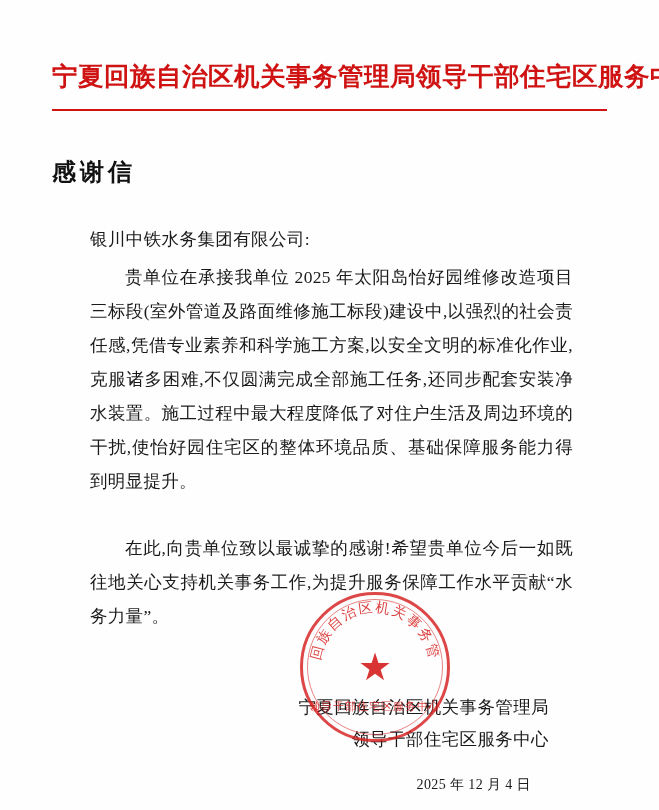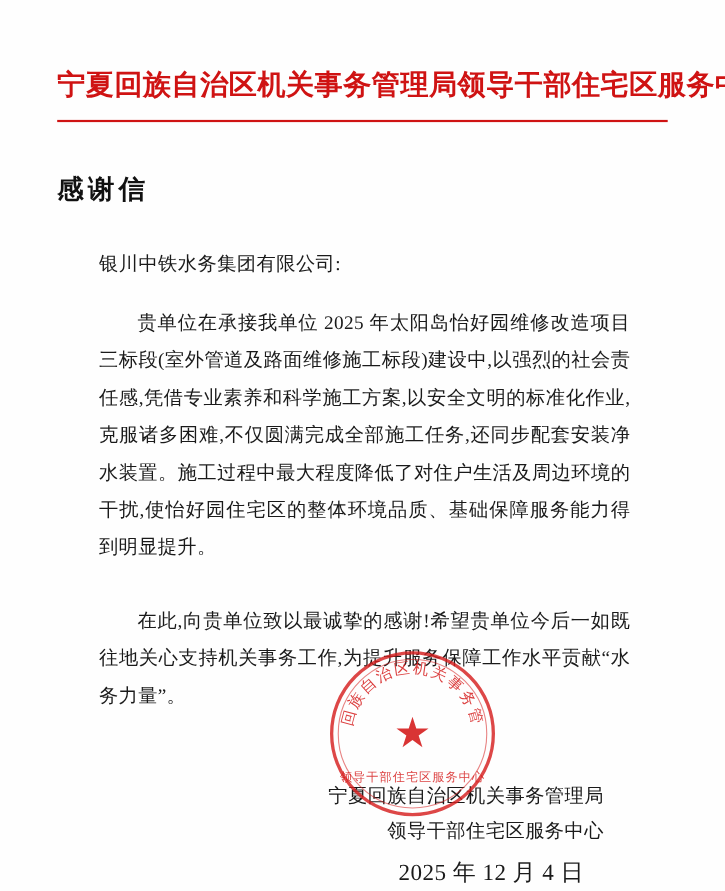--- a/index.html
+++ b/index.html
@@ -58,42 +58,42 @@
     line-height: 1.95;
     letter-spacing: 0.4px;
   }
   .para {
     font-size: 17.5px;
     line-height: 1.95;
     letter-spacing: 0.3px;
     text-align: justify;
     text-justify: inter-ideograph;
     text-indent: 2em;
-    margin-top: 20px;
+    margin-top: 4px;
   }
   .para + .para {
     margin-top: 32px;
   }
   .signature {
     margin-top: 58px;
     padding-right: 58px;
     text-align: right;
     position: relative;
   }
   .sig-line {
     font-size: 17.5px;
     line-height: 1.85;
     letter-spacing: 0.4px;
     white-space: nowrap;
   }
   .sig-date {
-    font-size: 21px;
+    font-size: 14px;
     line-height: 1.85;
     letter-spacing: 0.4px;
-    margin-top: 2px;
+    margin-top: 16px;
     padding-right: 18px;
   }
   
   .seal {
     position: absolute;
     left: 300px;
     top: 592px;
     width: 150px;
     height: 150px;
     pointer-events: none;

